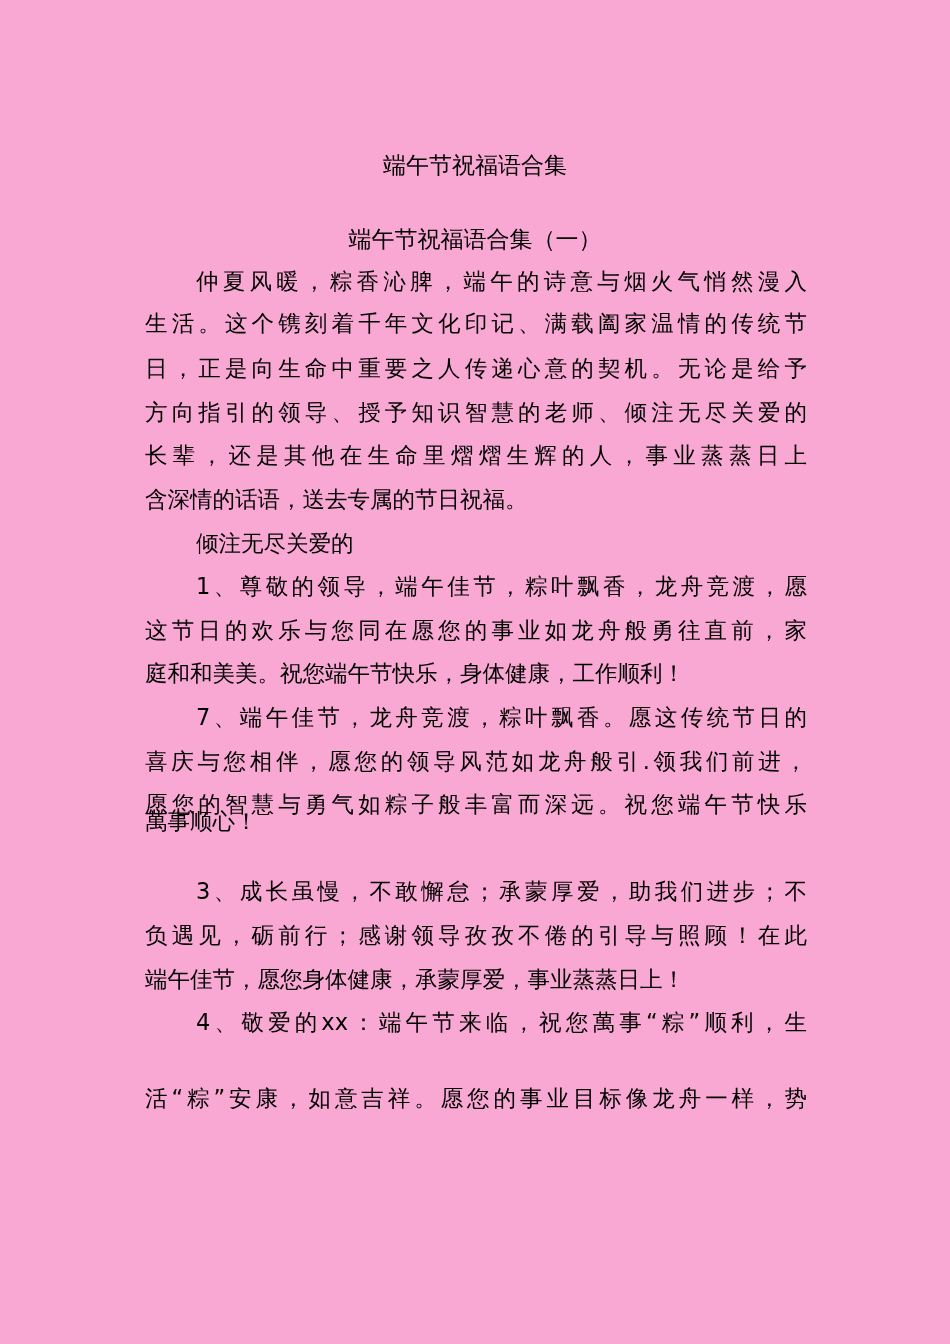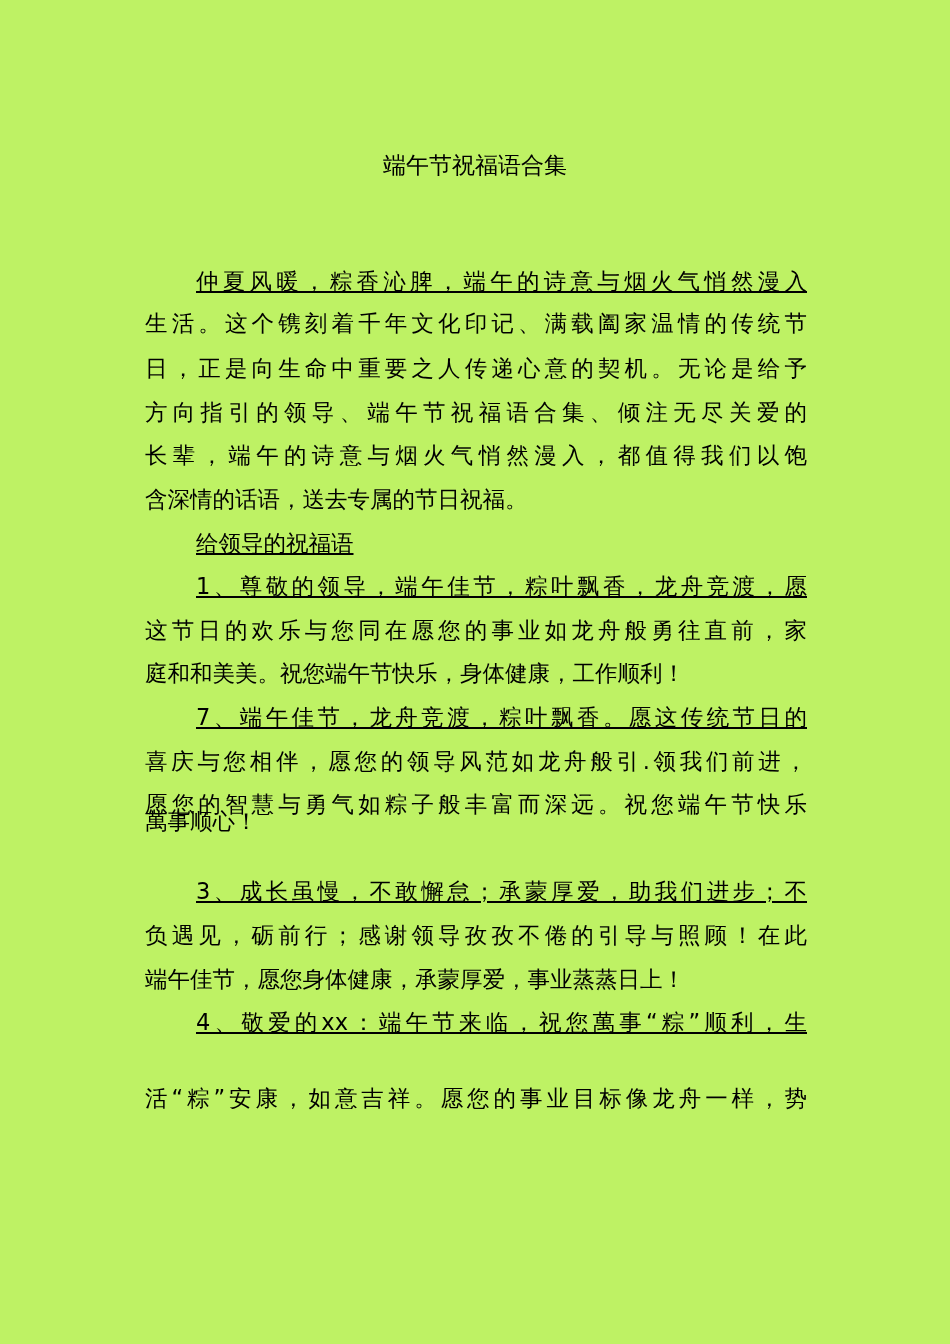--- a/index.html
+++ b/index.html
@@ -14,21 +14,21 @@
       overflow: hidden;
       font-family: "DejaVu Sans", "Liberation Sans", sans-serif;
       color: #000000;
     }
     .page {
       position: absolute;
       left: 0;
       top: 0;
       width: 950px;
       height: 1344px;
-      background: #bef264;
+      background: #f9a8d4;
     }
     .title {
       position: absolute;
       left: 0;
       width: 950px;
       text-align: center;
       font-size: 23px;
       line-height: 30px;
       white-space: nowrap;
     }
@@ -43,41 +43,41 @@
       white-space: nowrap;
       text-align: justify;
       text-align-last: justify;
     }
     .line.last {
       text-align-last: left;
     }
     .line.indent {
       left: 196px;
       width: 611px;
-      text-decoration: underline;
     }
   </style>
 </head>
 <body>
 
 <div class="page">
 
   <div class="title doc-title">端午节祝福语合集</div>
 
+  <div class="title section-title">端午节祝福语合集（一）</div>
 
   <div>
     <div class="line indent" style="top:266px">仲夏风暖，粽香沁脾，端午的诗意与烟火气悄然漫入</div>
     <div class="line" style="top:308px">生活。这个镌刻着千年文化印记、满载阖家温情的传统节</div>
     <div class="line" style="top:353px">日，正是向生命中重要之人传递心意的契机。无论是给予</div>
-    <div class="line" style="top:397px">方向指引的领导、端午节祝福语合集、倾注无尽关爱的</div>
-    <div class="line" style="top:440px">长辈，端午的诗意与烟火气悄然漫入，都值得我们以饱</div>
+    <div class="line" style="top:397px">方向指引的领导、授予知识智慧的老师、倾注无尽关爱的</div>
+    <div class="line" style="top:440px">长辈，还是其他在生命里熠熠生辉的人，事业蒸蒸日上</div>
     <div class="line last" style="top:484px">含深情的话语，送去专属的节日祝福。</div>
   </div>
 
-  <div class="line indent last" style="top:528px">给领导的祝福语</div>
+  <div class="line indent last" style="top:528px">倾注无尽关爱的</div>
 
   <div>
     <div class="line indent" style="top:571px">1、尊敬的领导，端午佳节，粽叶飘香，龙舟竞渡，愿</div>
     <div class="line" style="top:615px">这节日的欢乐与您同在愿您的事业如龙舟般勇往直前，家</div>
     <div class="line last" style="top:658px">庭和和美美。祝您端午节快乐，身体健康，工作顺利！</div>
   </div>
 
   <div>
     <div class="line indent" style="top:702px">7、端午佳节，龙舟竞渡，粽叶飘香。愿这传统节日的</div>
     <div class="line" style="top:746px">喜庆与您相伴，愿您的领导风范如龙舟般引.领我们前进，</div>

